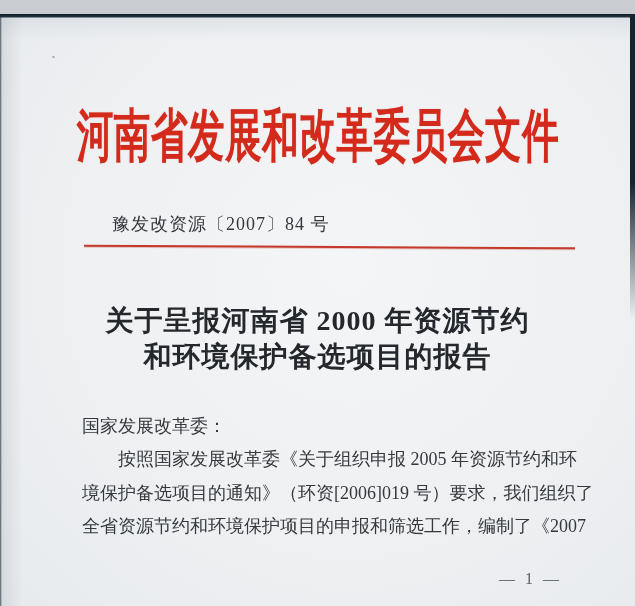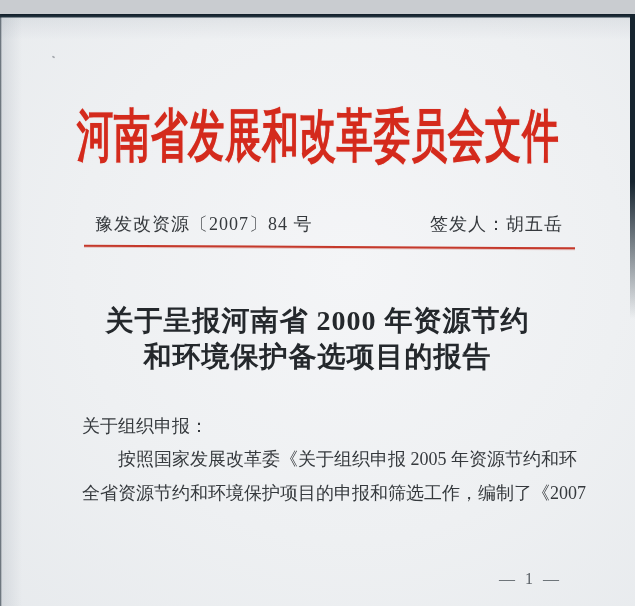--- a/index.html
+++ b/index.html
@@ -41,21 +41,21 @@
     font-weight:bold;
   }
   .org-title .stretch{
     display:inline-block;white-space:nowrap;
     font-size:57px;line-height:1.18;
     transform:scaleX(0.64);transform-origin:center;
     letter-spacing:1px;
     text-shadow:0 0 1px rgba(212,42,28,0.55);
   }
   .ref-row{
-    position:absolute;top:198px;left:95px;width:468px;
+    position:absolute;top:198px;left:112px;width:468px;
     display:flex;justify-content:space-between;align-items:center;
     font-size:18px;letter-spacing:1px;white-space:nowrap;
   }
   .red-rule{
     position:absolute;top:232px;left:84px;width:491px;height:2px;
     background:var(--rule-red,#c5392b);
     transform:rotate(0.3deg);
     box-shadow:0 1px 0 rgba(197,57,43,0.25);
   }
   .doc-title{
@@ -86,33 +86,31 @@
   <div class="edge-right"></div>
   <div class="speck s1"></div>
   <div class="speck s2"></div>
 
   <h1 class="org-title">
     <span class="stretch">河南省发展和改革委员会文件</span>
   </h1>
 
   <div class="ref-row">
     <span>豫发改资源〔2007〕84 号</span>
-    <span>
-      <span>签发人：</span><span>胡五岳</span>
-    </span>
   </div>
 
   <div class="red-rule"></div>
 
   <div class="doc-title">
     <div>关于呈报河南省 2000 年资源节约</div>
     <div>和环境保护备选项目的报告</div>
   </div>
 
   <div class="body-block">
-    <div class="line">关于组织申报：</div>
+    <div class="line">国家发展改革委：</div>
     <div class="line fill indent">按照国家发展改革委《关于组织申报 2005 年资源节约和环</div>
+    <div class="line fill">境保护备选项目的通知》（环资[2006]019 号）要求，我们组织了</div>
     <div class="line fill">全省资源节约和环境保护项目的申报和筛选工作，编制了《2007</div>
   </div>
 
   <div class="page-num">— 1 —</div>
 
 </div>
 
 </body></html>

